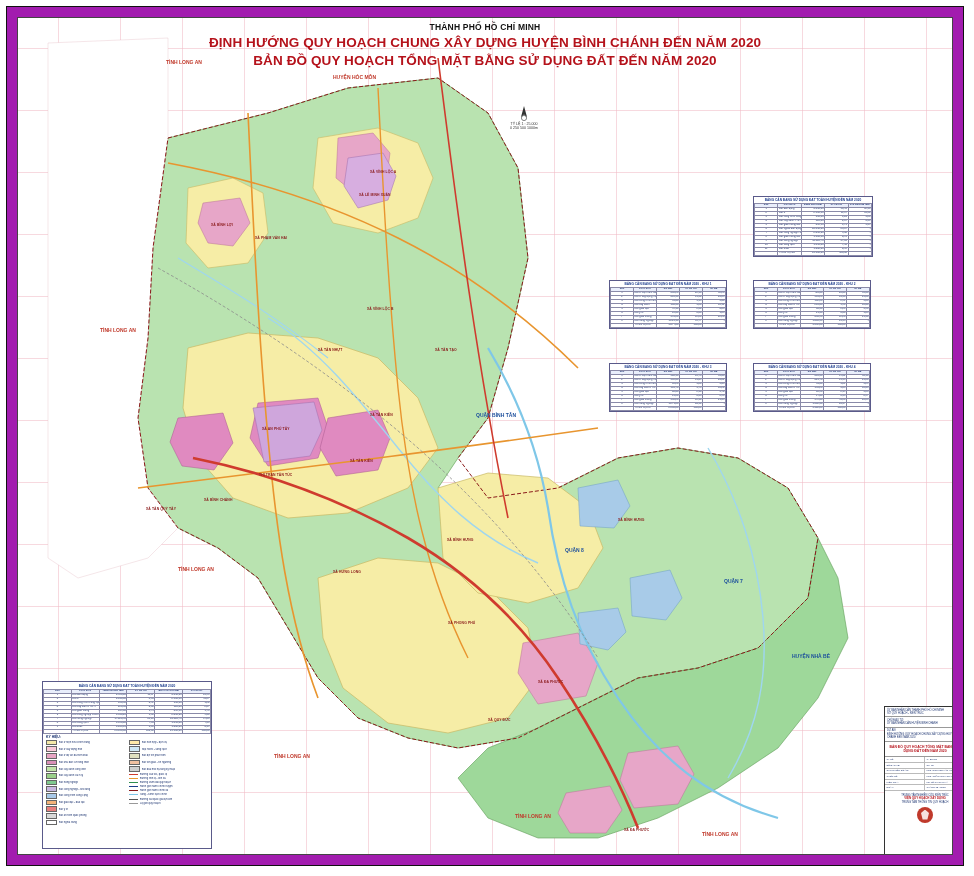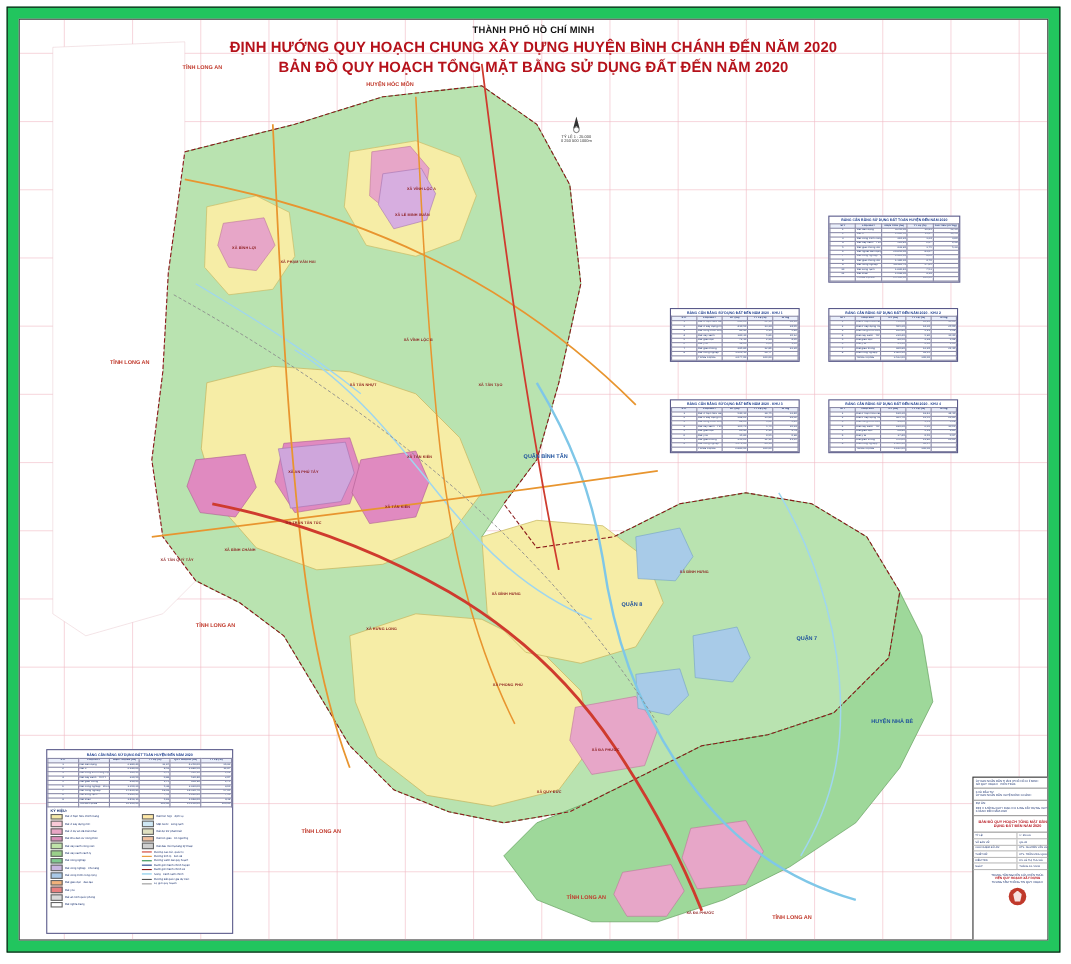--- a/index.html
+++ b/index.html
@@ -9,21 +9,21 @@
     position:relative;
     width:974px;height:876px;
     background:#ffffff;
     overflow:hidden;
   }
   
   .frame{
     position:absolute;left:6px;top:6px;width:958px;height:860px;
     border:1.5px solid #111;
     box-sizing:border-box;
-    background:#22c55e;
+    background:#a21caf;
   }
   .frame-inner{
     position:absolute;left:10px;top:10px;right:10px;bottom:10px;
     border:1px solid #444;
     box-sizing:border-box;
     background:#ffffff;
     overflow:hidden;
   }
   
   .grid-v,.grid-h{position:absolute;background:#f0b9c4;opacity:.55;}

